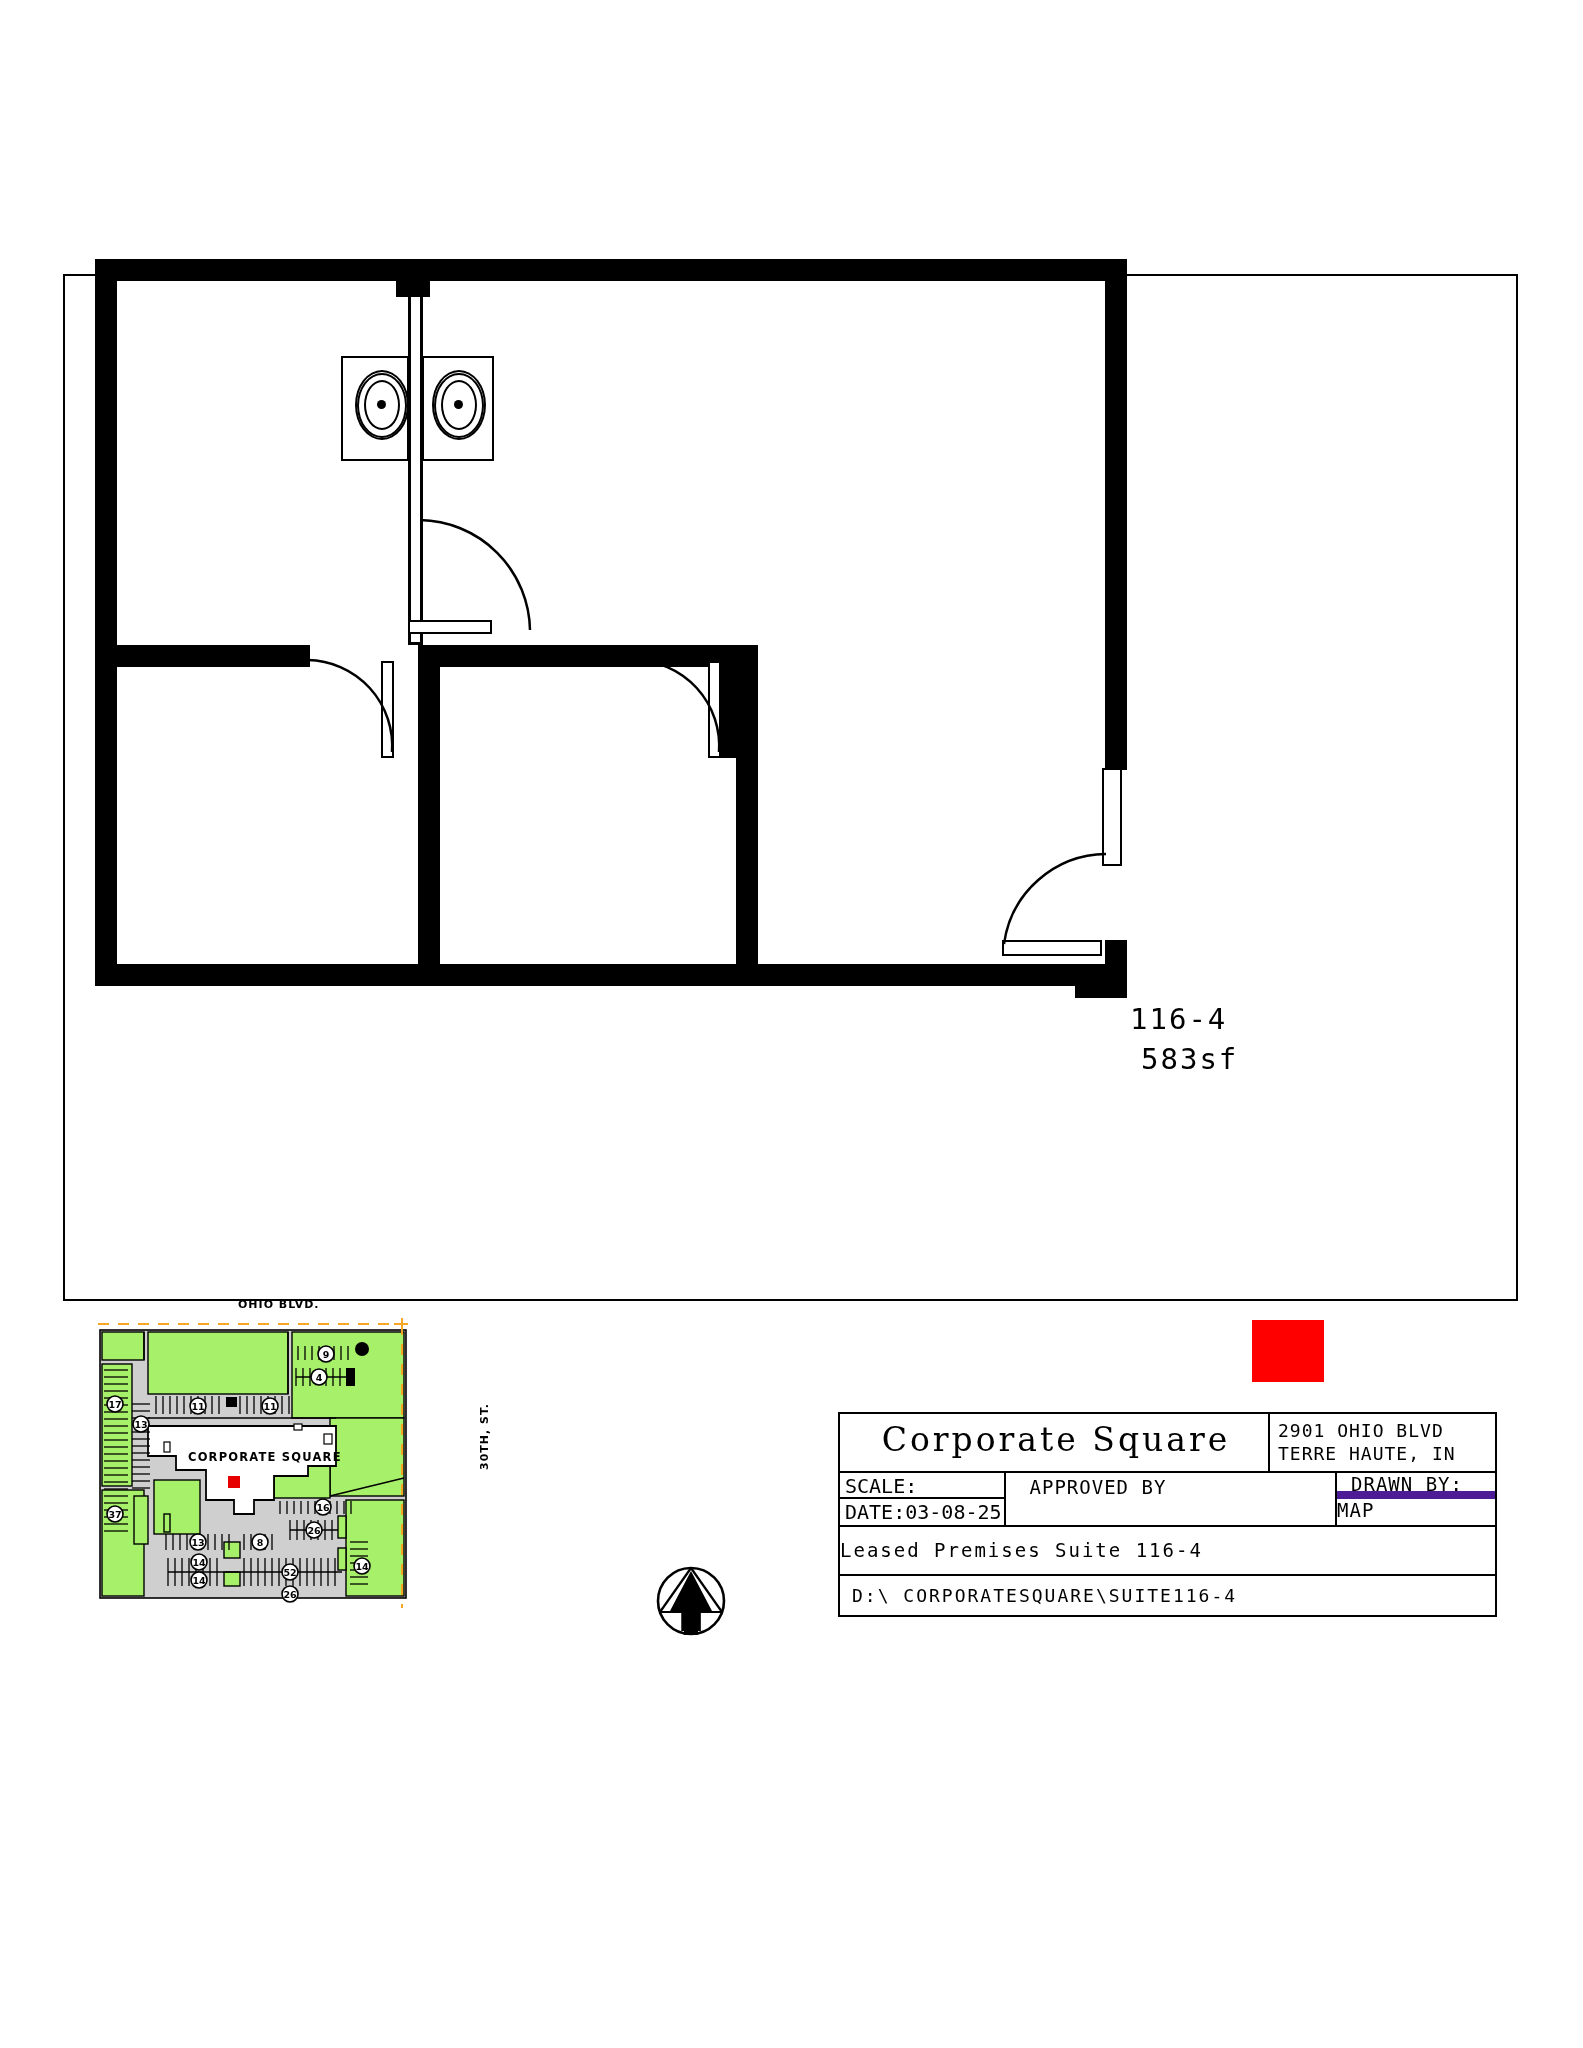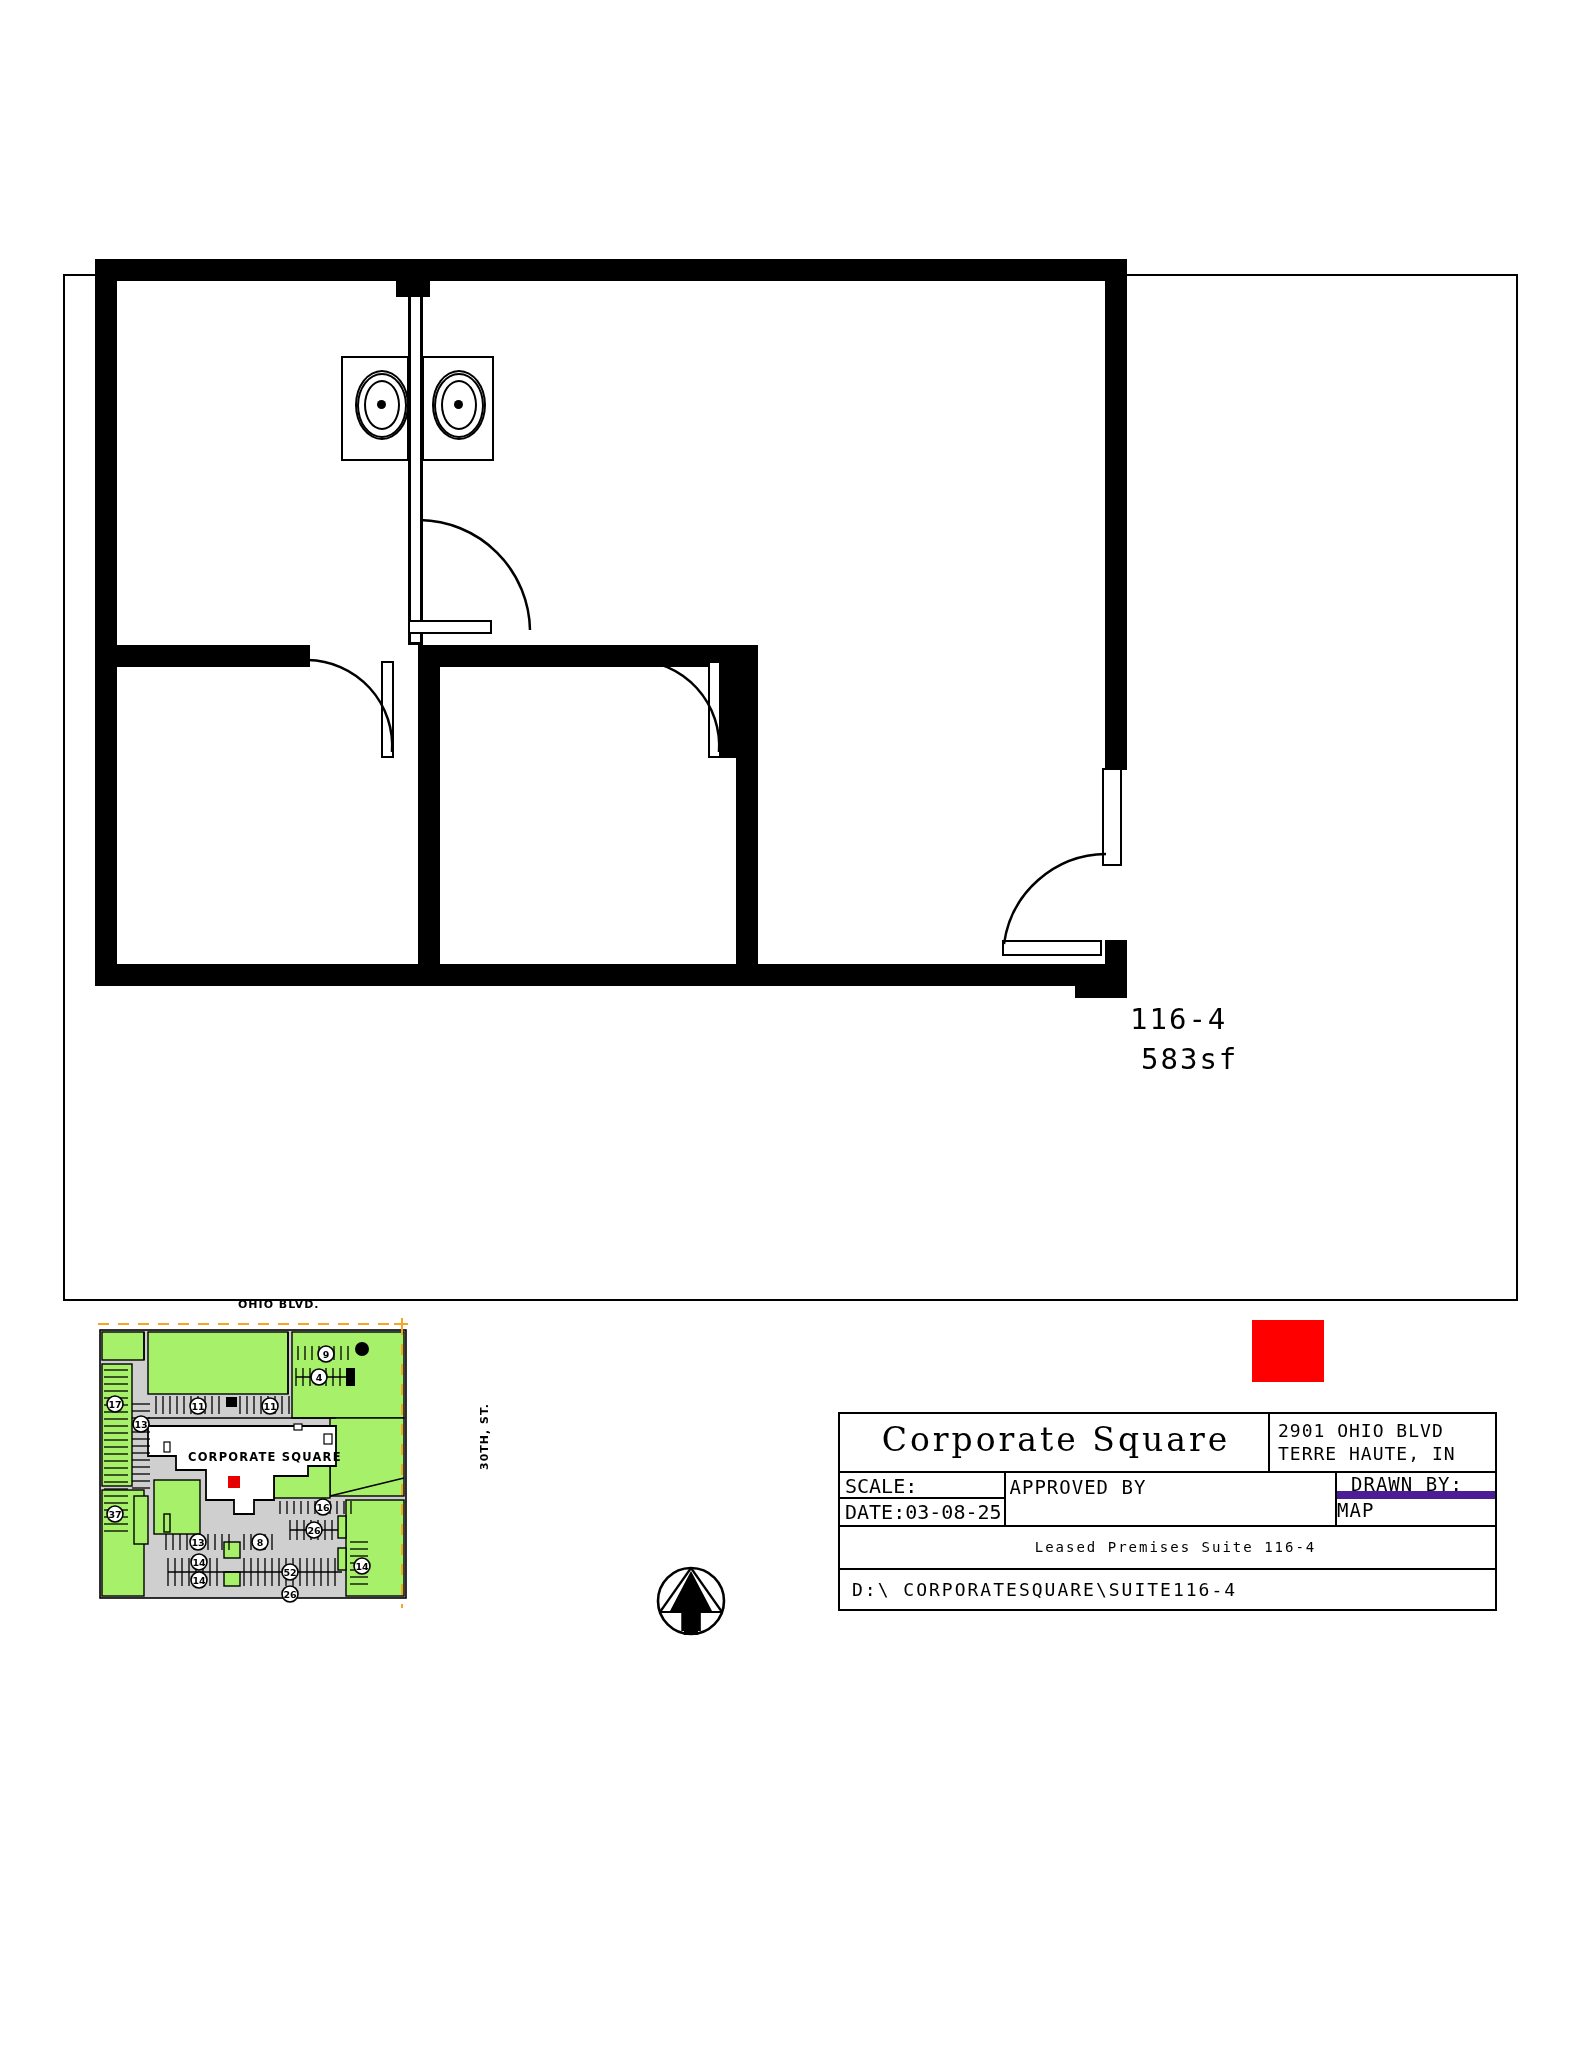--- a/index.html
+++ b/index.html
@@ -166,42 +166,42 @@
     height: 26px;
     line-height: 22px;
   }
   .tb-scale { border-bottom: 2px solid #000; }
   .tb-approved {
     flex: 1 1 auto;
     border-right: 2px solid #000;
     box-sizing: border-box;
     font-size: 19px;
     letter-spacing: 1px;
-    padding: 3px 0 0 4px;
+    padding: 3px 0 0 24px;
   }
   .tb-right-col {
     flex: 0 0 158px;
     box-sizing: border-box;
   }
   .tb-drawnby, .tb-drawnval {
     font-family: "DejaVu Sans Mono", monospace;
     font-size: 19px;
     letter-spacing: 1px;
     height: 26px;
     line-height: 23px;
     box-sizing: border-box;
   }
   .tb-drawnby { border-bottom: 8px solid #4c1d95; padding-left: 14px; }
   .tb-drawnval { text-align: left; }
 
   .tb-subtitle {
-    text-align: center;
-    font-size: 14px;
+    text-align: left;
+    font-size: 19px;
     letter-spacing: 2px;
-    padding: 12px 0 13px 16px;
+    padding: 12px 0 13px 0;
     flex: 1 1 auto;
     border-right: none;
   }
   .tb-path {
     font-size: 18px;
     letter-spacing: 2px;
     padding: 9px 0 9px 12px;
     flex: 1 1 auto;
     border-right: none;
   }

